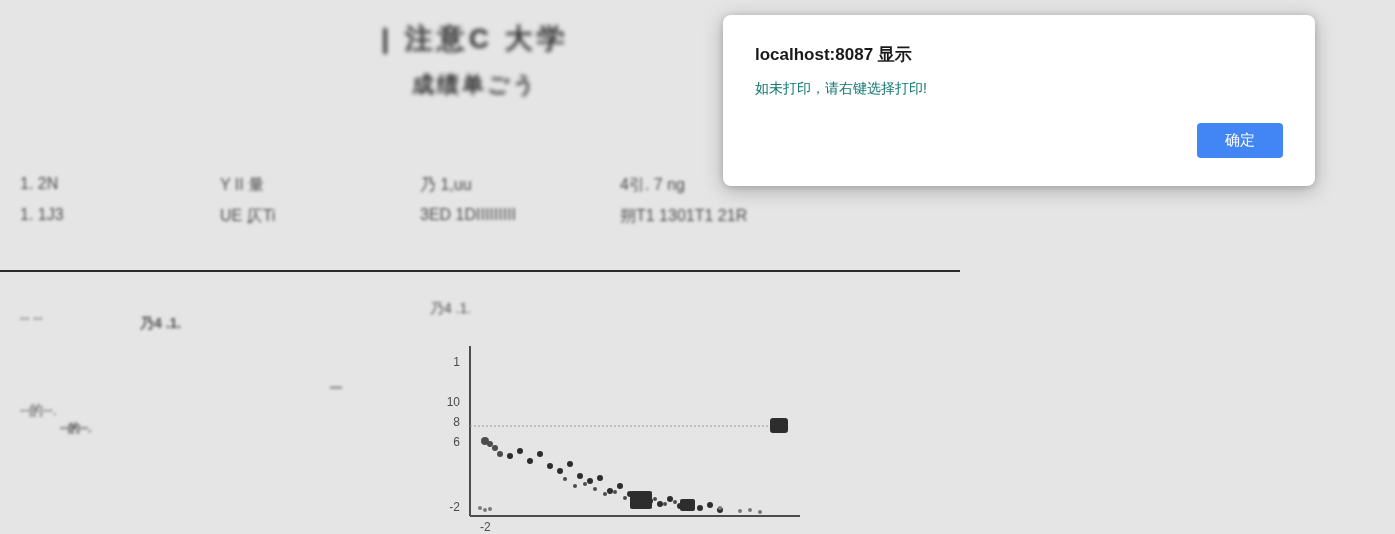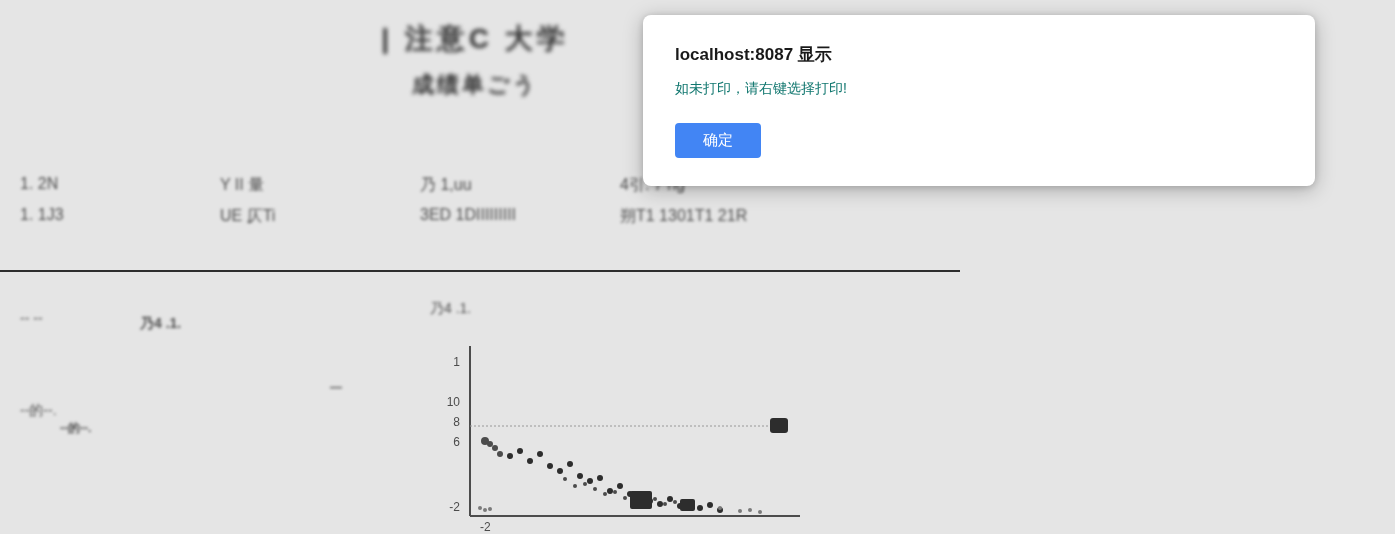--- a/index.html
+++ b/index.html
@@ -125,21 +125,21 @@
       width: 100%;
       height: 100%;
       background: rgba(0,0,0,0.1);
     }
 
     
     .dialog {
       position: absolute;
       top: 15px;
       right: 80px;
-      width: 672px;
+      width: 592px;
       background: #ffffff;
       border-radius: 8px;
       box-shadow: 0 4px 20px rgba(0,0,0,0.25), 0 1px 6px rgba(0,0,0,0.15);
       padding: 28px 32px 28px 32px;
       z-index: 100;
     }
 
     .dialog-title {
       font-size: 17px;
       font-weight: 600;
@@ -149,21 +149,21 @@
 
     .dialog-message {
       font-size: 14px;
       color: #0f766e;
       margin-bottom: 24px;
       line-height: 1.5;
     }
 
     .dialog-footer {
       display: flex;
-      justify-content: flex-start;
+      justify-content: flex-end;
     }
 
     .btn-confirm {
       background: #4285f4;
       color: #ffffff;
       border: none;
       border-radius: 4px;
       padding: 8px 28px;
       font-size: 15px;
       cursor: pointer;

